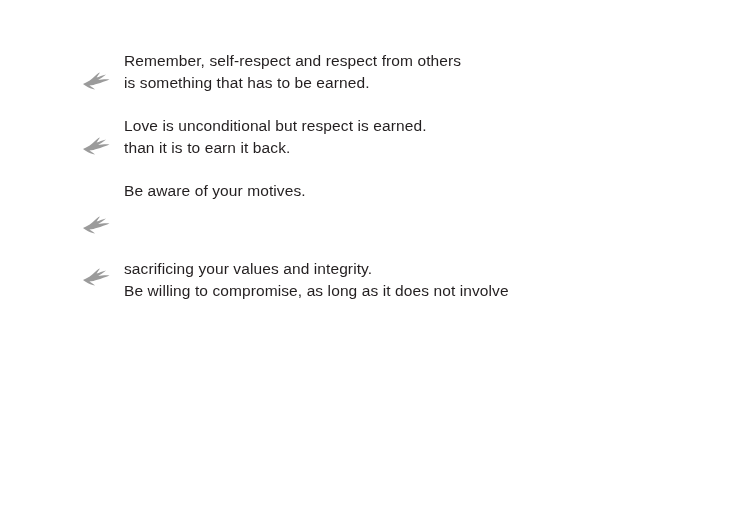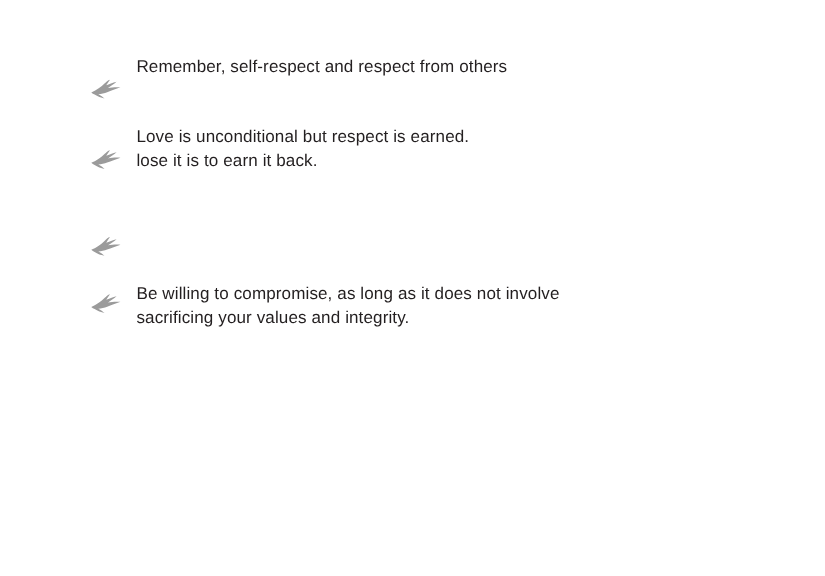--- a/index.html
+++ b/index.html
@@ -65,51 +65,53 @@
   <div class="bullet-list">
 
     <div class="bullet-block b1">
       <span class="bird-icon">
         <svg viewBox="0 0 30 22" xmlns="http://www.w3.org/2000/svg">
           <path d="M1 14 C6 12, 10 9, 13 6 C14.5 4.5, 16 3, 18 2.5 C16.8 4.2, 15.6 6, 14.6 7.6 C17 6.6, 20.5 5.2, 24 4.4 C21.5 6.4, 18.6 8.4, 16.2 10 C19 9.6, 23 9, 27.5 9.4 C23.5 11, 19 12.6, 15.4 13.8 C13 14.6, 10 15.4, 7.4 15.6 C9.6 16.8, 11.6 18.2, 13 19.6 C10 19, 6.6 17.6, 4 16 C3 15.4, 1.8 14.8, 1 14 Z" fill="#9b9b9b"></path>
         </svg>
       </span>
       <span class="lines">
         <div class="line">Remember, self-respect and respect from others</div>
+        <div class="line">is something that has to be earned.</div>
       </span>
     </div>
 
     <div class="bullet-block b2">
       <span class="bird-icon">
         <svg viewBox="0 0 30 22" xmlns="http://www.w3.org/2000/svg">
           <path d="M1 14 C6 12, 10 9, 13 6 C14.5 4.5, 16 3, 18 2.5 C16.8 4.2, 15.6 6, 14.6 7.6 C17 6.6, 20.5 5.2, 24 4.4 C21.5 6.4, 18.6 8.4, 16.2 10 C19 9.6, 23 9, 27.5 9.4 C23.5 11, 19 12.6, 15.4 13.8 C13 14.6, 10 15.4, 7.4 15.6 C9.6 16.8, 11.6 18.2, 13 19.6 C10 19, 6.6 17.6, 4 16 C3 15.4, 1.8 14.8, 1 14 Z" fill="#9b9b9b"></path>
         </svg>
       </span>
       <span class="lines">
         <div class="line">Love is unconditional but respect is earned.</div>
-        <div class="line">lose it is to earn it back.</div>
+        <div class="line">than it is to earn it back.</div>
       </span>
     </div>
 
     <div class="bullet-block b3">
       <span class="bird-icon">
         <svg viewBox="0 0 30 22" xmlns="http://www.w3.org/2000/svg">
           <path d="M1 14 C6 12, 10 9, 13 6 C14.5 4.5, 16 3, 18 2.5 C16.8 4.2, 15.6 6, 14.6 7.6 C17 6.6, 20.5 5.2, 24 4.4 C21.5 6.4, 18.6 8.4, 16.2 10 C19 9.6, 23 9, 27.5 9.4 C23.5 11, 19 12.6, 15.4 13.8 C13 14.6, 10 15.4, 7.4 15.6 C9.6 16.8, 11.6 18.2, 13 19.6 C10 19, 6.6 17.6, 4 16 C3 15.4, 1.8 14.8, 1 14 Z" fill="#9b9b9b"></path>
         </svg>
       </span>
       <span class="lines">
+        <div class="line">Be aware of your motives.</div>
       </span>
     </div>
 
     <div class="bullet-block b4">
       <span class="bird-icon">
         <svg viewBox="0 0 30 22" xmlns="http://www.w3.org/2000/svg">
           <path d="M1 14 C6 12, 10 9, 13 6 C14.5 4.5, 16 3, 18 2.5 C16.8 4.2, 15.6 6, 14.6 7.6 C17 6.6, 20.5 5.2, 24 4.4 C21.5 6.4, 18.6 8.4, 16.2 10 C19 9.6, 23 9, 27.5 9.4 C23.5 11, 19 12.6, 15.4 13.8 C13 14.6, 10 15.4, 7.4 15.6 C9.6 16.8, 11.6 18.2, 13 19.6 C10 19, 6.6 17.6, 4 16 C3 15.4, 1.8 14.8, 1 14 Z" fill="#9b9b9b"></path>
         </svg>
       </span>
       <span class="lines">
+        <div class="line">sacrificing your values and integrity.</div>
         <div class="line">Be willing to compromise, as long as it does not involve</div>
-        <div class="line">sacrificing your values and integrity.</div>
       </span>
     </div>
 
   </div>
 </div>
 
 </body></html>

